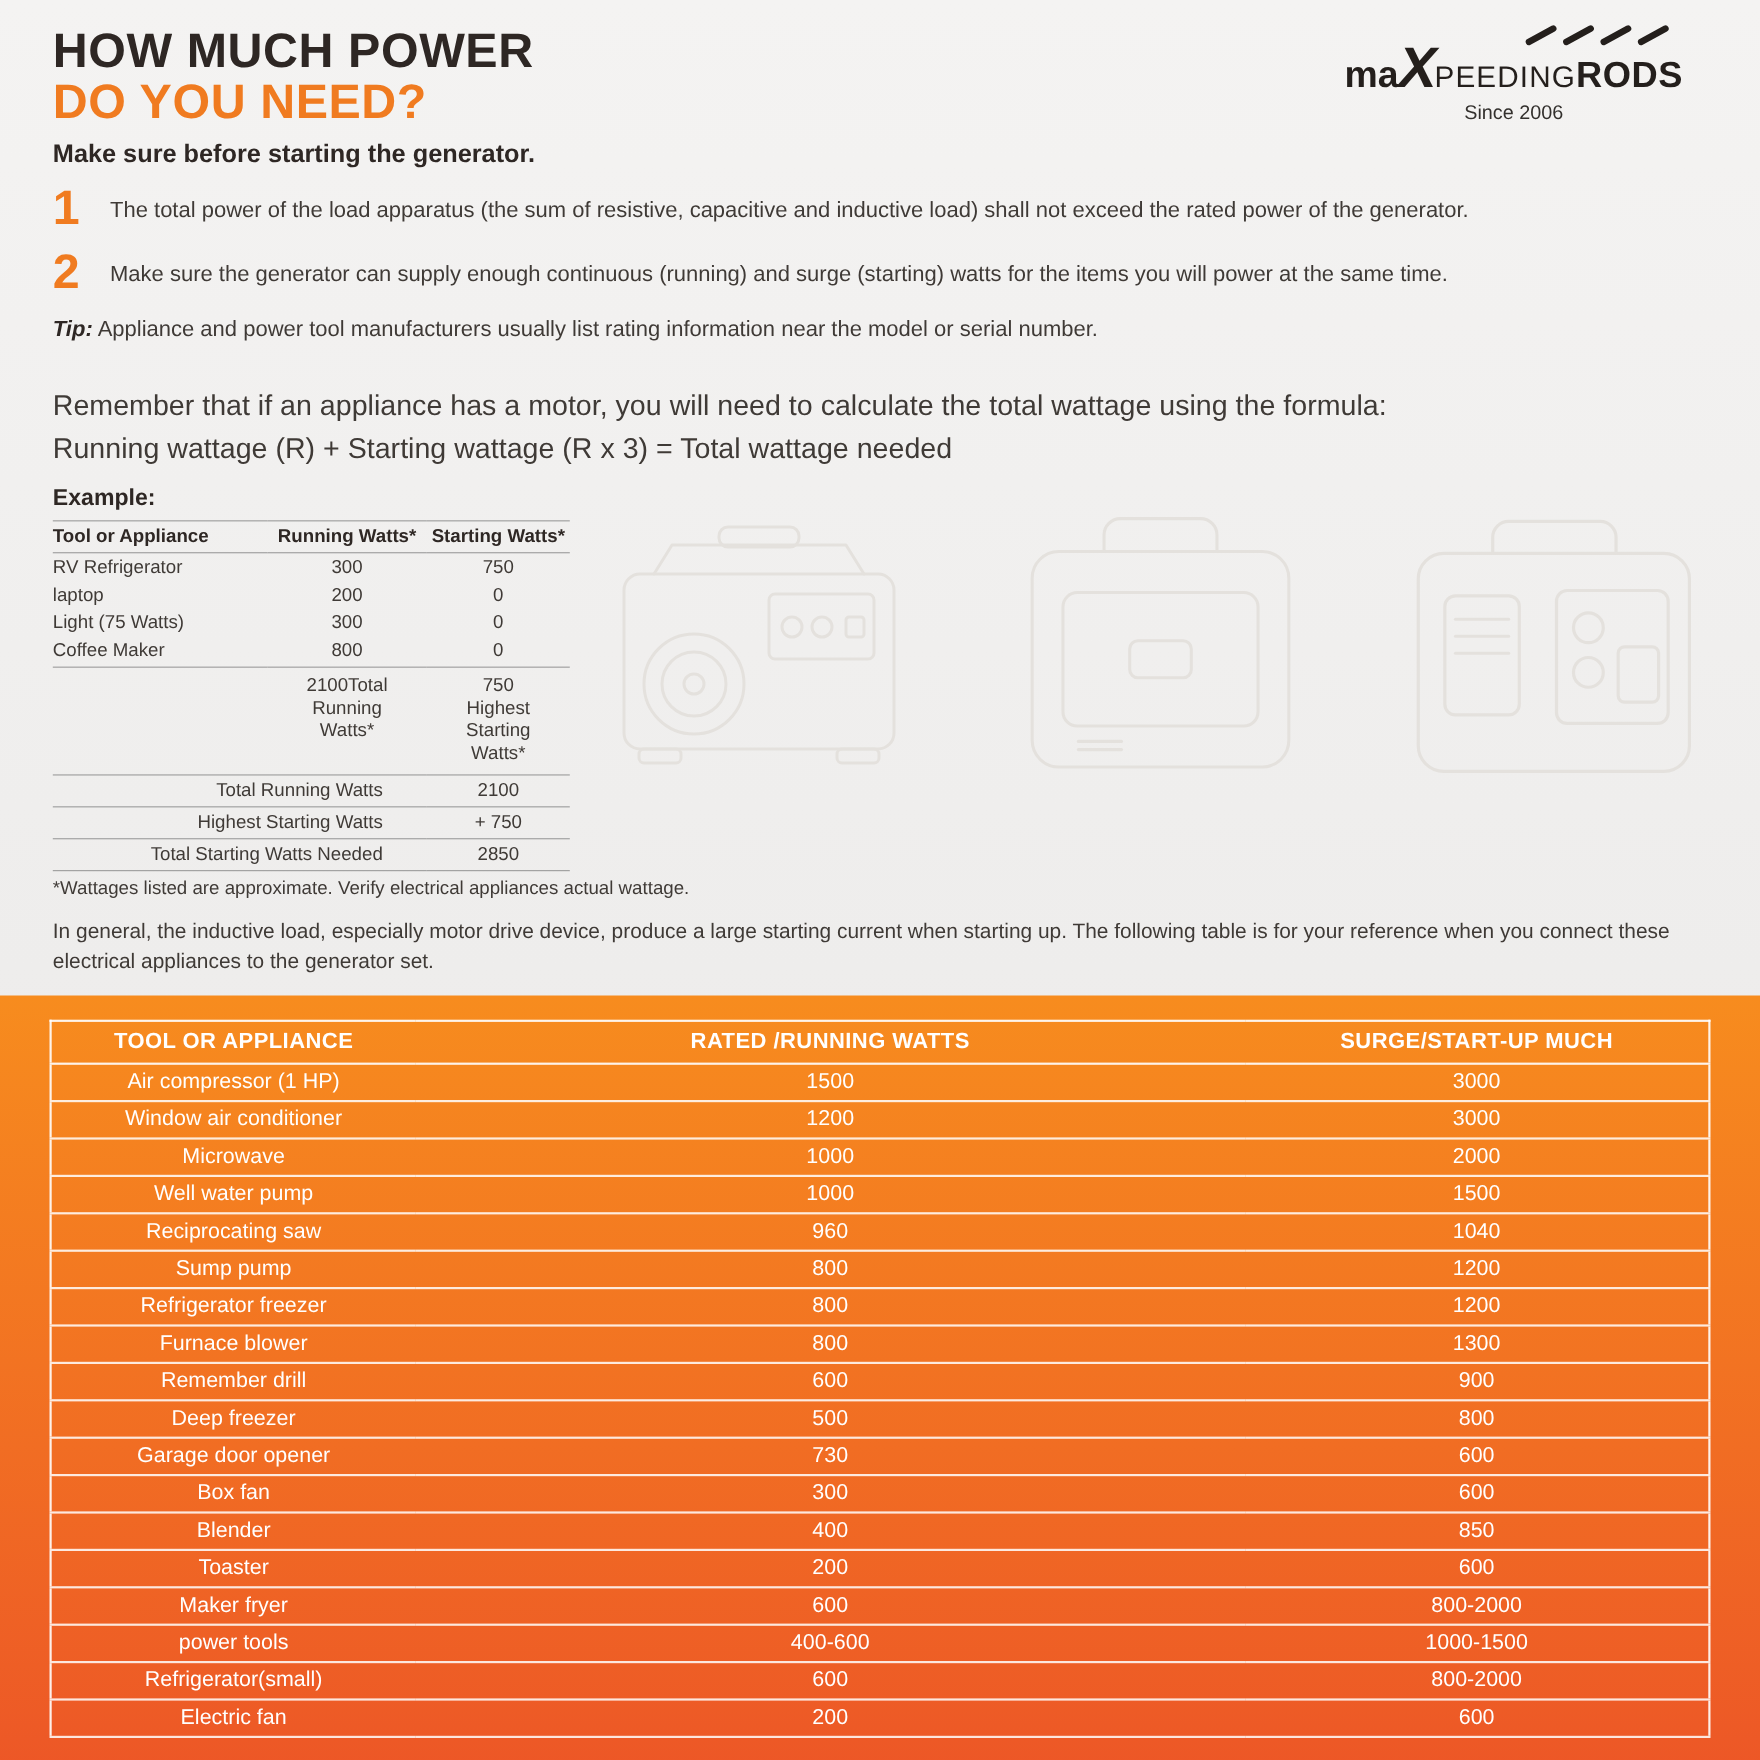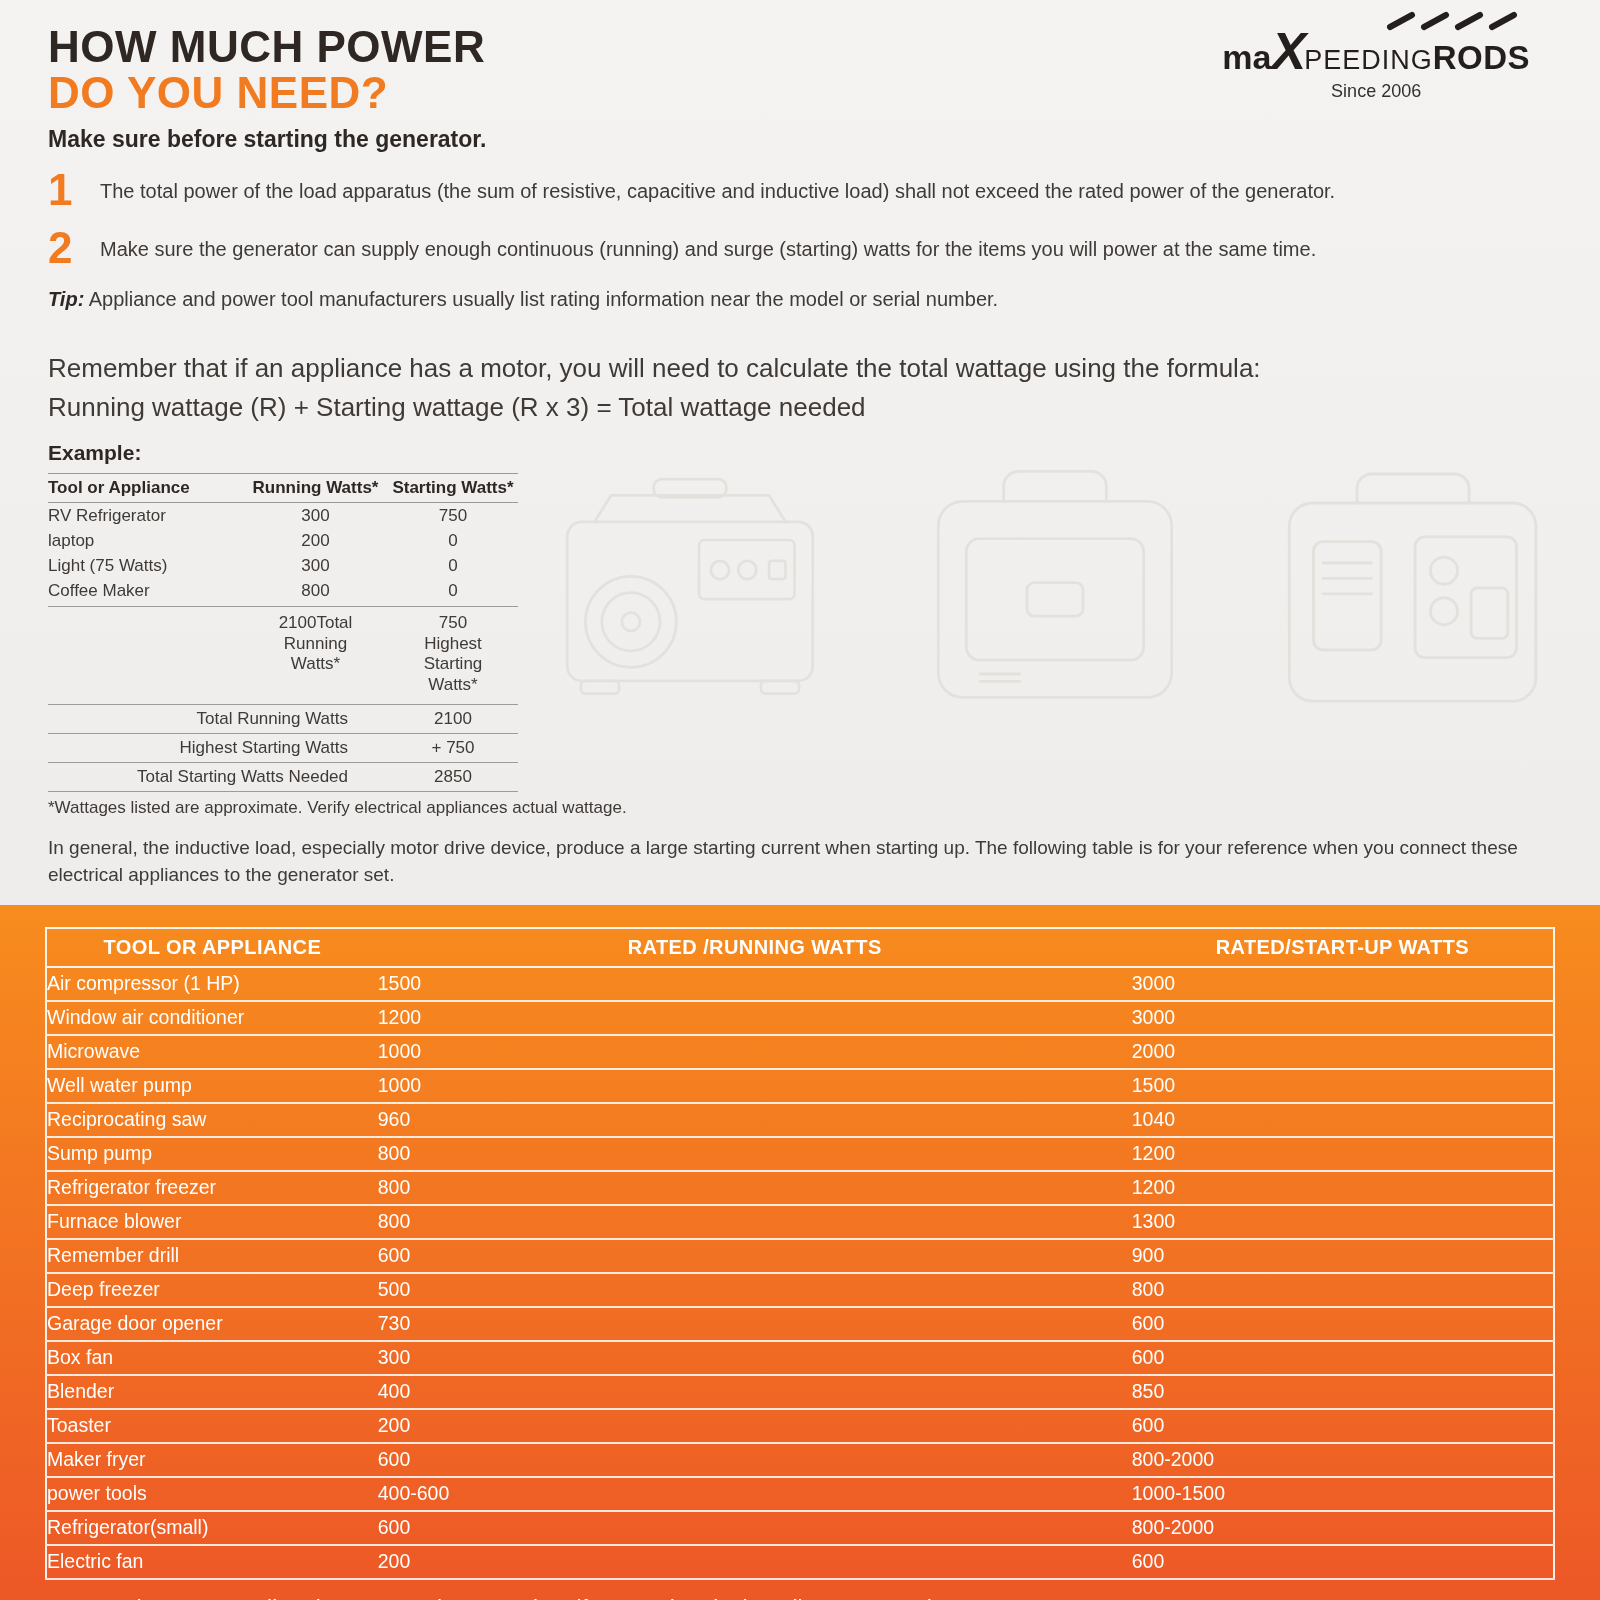--- a/index.html
+++ b/index.html
@@ -19,21 +19,21 @@
     display:flex;flex-direction:column;
     background:linear-gradient(180deg,#f4f3f2 0%,#eeedec 55%,#e8e6e5 100%);
   }
   .top{flex:0 0 auto;padding:24px 48px 0 48px;position:relative;}
   
   .title h1{font-size:44px;line-height:1.05;font-weight:800;letter-spacing:.5px;color:var(--dark-text);}
   .title .line{display:block;}
   .title .line.orange{color:var(--accent-orange);}
   .subtitle{margin-top:10px;font-size:23px;font-weight:bold;color:var(--dark-text);}
   
-  .brand{position:absolute;top:11px;right:70px;text-align:center;color:#241F1C;}
+  .brand{position:absolute;top:22px;right:70px;text-align:center;color:#241F1C;}
   .brand .speed-lines{display:block;margin:0 0 -6px auto;}
   .wordmark{white-space:nowrap;line-height:1;}
   .wordmark span{display:inline-block;vertical-align:baseline;}
   .w-ma{font-size:34px;font-weight:800;}
   .w-x{font-size:52px;font-weight:800;font-style:italic;letter-spacing:-2px;}
   .w-peeding{font-size:27px;font-weight:500;letter-spacing:1px;}
   .w-rods{font-size:33px;font-weight:800;letter-spacing:.5px;}
   .since{margin-top:4px;font-size:18px;color:#33302d;}
   
   .steps{margin-top:16px;}
@@ -68,21 +68,21 @@
   
   .generators{position:absolute;left:540px;top:440px;width:1020px;height:300px;
     display:flex;justify-content:space-between;align-items:center;pointer-events:none;z-index:0;}
   .generators svg{flex:0 0 auto;}
   
   .orange-section{flex:1 1 auto;padding:22px 45px 0 45px;color:#fff;
     background:linear-gradient(180deg,var(--orange-gradient-top) 0%,var(--orange-gradient-bottom) 100%);}
   .main-table{width:100%;border-collapse:collapse;border:2px solid rgba(255,255,255,.9);}
   .main-table th{font-size:20px;font-weight:bold;letter-spacing:.4px;padding:7px 0;text-align:center;
     border-bottom:2px solid rgba(255,255,255,.9);}
-  .main-table td{font-size:19.5px;padding:4.5px 0;border-bottom:2px solid rgba(255,255,255,.85);}
+  .main-table td{font-size:19.5px;padding:4.5px 0;text-align:center;border-bottom:2px solid rgba(255,255,255,.85);}
   .col-name{width:22%;}.col-running{width:50%;}.col-surge{width:28%;}
   .note{margin-top:16px;padding-bottom:24px;font-size:23px;color:#fff;}
   .note b{font-weight:800;}
 </style>
 </head>
 <body>
 
 <div class="page">
 
   <div class="top">
@@ -242,21 +242,21 @@
     <table class="main-table">
       <colgroup>
           <col class="col-name">
           <col class="col-running">
           <col class="col-surge">
         </colgroup>
       <thead>
           <tr>
             <th>TOOL OR APPLIANCE</th>
             <th>RATED /RUNNING WATTS</th>
-            <th>RATED/START-UP WATTS</th>
+            <th>SURGE/START-UP MUCH</th>
           </tr>
         </thead>
       <tbody>
           <tr>
             <td>Air compressor (1 HP)</td>
             <td>1500</td>
             <td>3000</td>
           </tr>
           <tr>
             <td>Window air conditioner</td>

